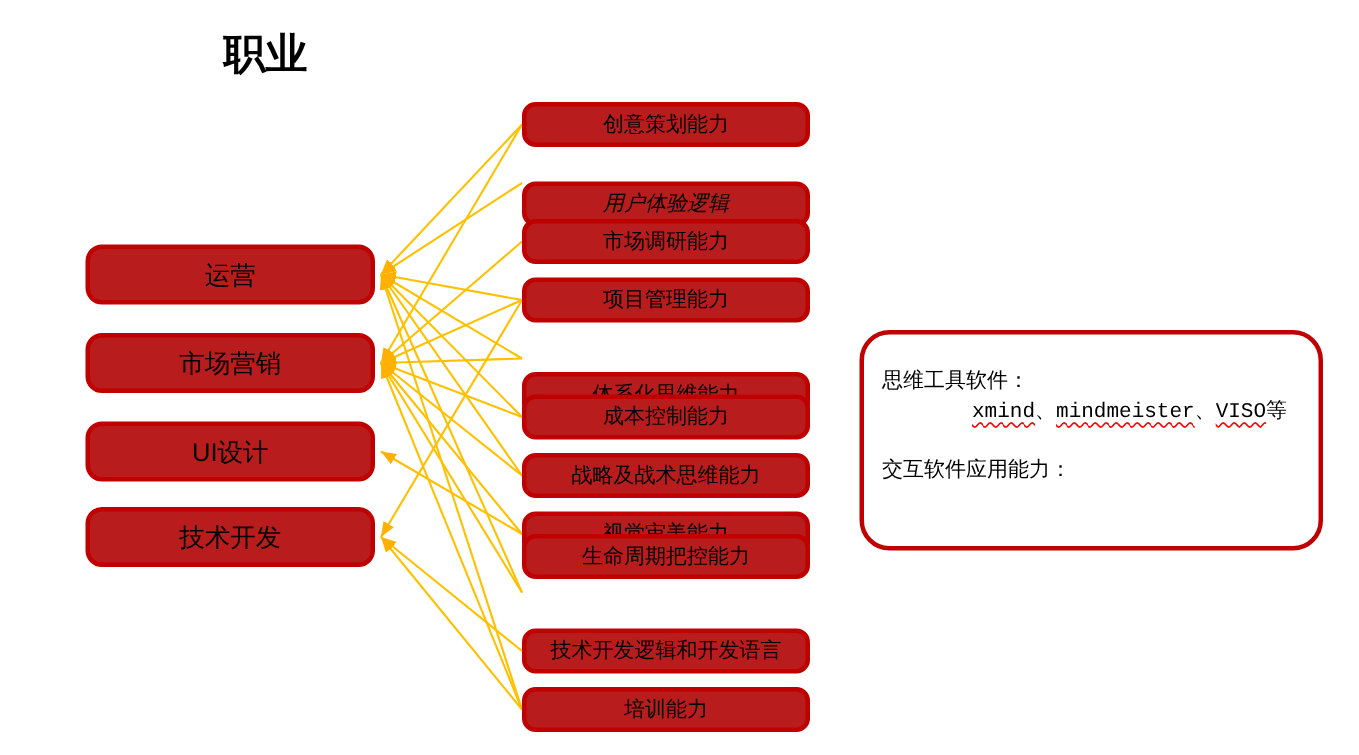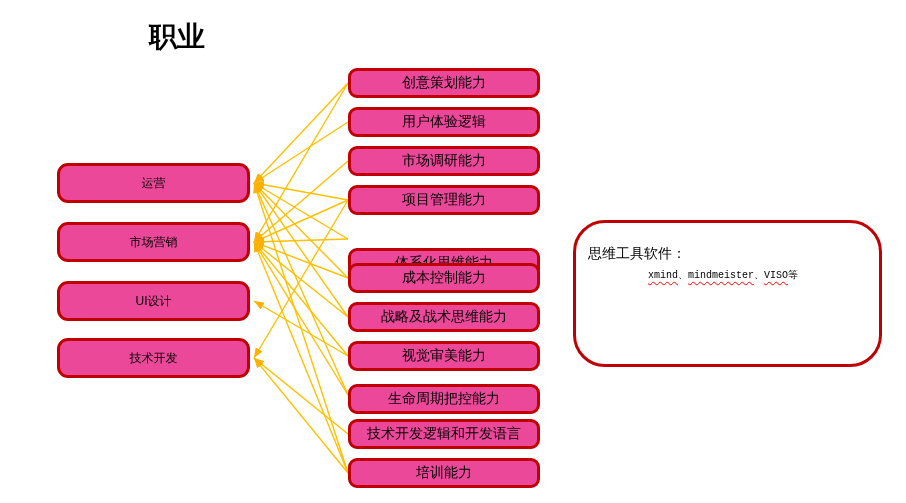--- a/index.html
+++ b/index.html
@@ -20,38 +20,38 @@
     font-size:28px;font-weight:bold;text-align:center;white-space:nowrap;
     transform:translateX(-50%);
     margin-left:24px;
   }
   #title-professions{left:153px;}
   #title-abilities{left:451px;}
   #title-skills{left:727px;top:172px;}
 
   .node{
     position:absolute;display:flex;align-items:center;justify-content:center;
-    background:#ec4899;border:3px solid var(--red);box-sizing:border-box;
+    background:#b91c1c;border:3px solid var(--red);box-sizing:border-box;
     text-align:center;white-space:nowrap;
   }
-  .prof-box{left:57px;width:193px;height:40px;border-radius:11px;font-size:12px;}
+  .prof-box{left:57px;width:193px;height:40px;border-radius:11px;font-size:17px;}
   .abil-box{left:348px;width:192px;height:30px;border-radius:9px;font-size:14px;}
 
   #connector-layer{position:absolute;left:0;top:0;width:906px;height:503px;pointer-events:none;}
   #connector-layer line{stroke:var(--gold);stroke-width:1.4;}
 
   #skills-panel{
     position:absolute;left:573px;top:220px;width:309px;height:147px;
-    border:3px solid var(--red);border-radius:32px;box-sizing:border-box;
+    border:3px solid var(--red);border-radius:20px;box-sizing:border-box;
     background:#fff;padding:22px 10px 10px 12px;
   }
   .skill-group{margin-bottom:20px;}
   .skill-label{font-size:14px;line-height:16px;}
   .skill-items{
-    margin:6px 0 0 60px;font-size:10px;line-height:17px;
+    margin:6px 0 0 60px;font-size:14px;line-height:17px;
     font-family:"Liberation Mono","DejaVu Sans Mono",monospace;white-space:nowrap;
   }
   .misspelled{
     text-decoration-line:underline;
     text-decoration-style:wavy;
     text-decoration-color:var(--squiggle);
     text-decoration-thickness:1px;
     text-underline-offset:3px;
     text-decoration-skip-ink:none;
   }
@@ -97,34 +97,35 @@
   </svg>
 
   <div id="professions-container">
       <div class="node prof-box" style="top: 163px;">运营</div>
       <div class="node prof-box" style="top: 222px;">市场营销</div>
       <div class="node prof-box" style="top: 281px;">UI设计</div>
       <div class="node prof-box" style="top: 338px;">技术开发</div>
     </div>
   <div id="abilities-container">
       <div class="node abil-box" style="top: 68px;">创意策划能力</div>
-      <div class="node abil-box" style="top: 107px;">用户体验逻辑</div>
+      <div class="node abil-box" style="top: 121px; font-style: italic;">用户体验逻辑</div>
       <div class="node abil-box" style="top: 146px;">市场调研能力</div>
       <div class="node abil-box" style="top: 185px;">项目管理能力</div>
       <div class="node abil-box" style="top: 224px; margin-top: 24px;">体系化思维能力</div>
       <div class="node abil-box" style="top: 263px;">成本控制能力</div>
       <div class="node abil-box" style="top: 302px;">战略及战术思维能力</div>
       <div class="node abil-box" style="top: 341px; text-align: center;">视觉审美能力</div>
-      <div class="node abil-box" style="top: 384px;">生命周期把控能力</div>
+      <div class="node abil-box" style="top: 356px;">生命周期把控能力</div>
       <div class="node abil-box" style="top: 419px;">技术开发逻辑和开发语言</div>
       <div class="node abil-box" style="top: 458px;">培训能力</div>
     </div>
 
   <div id="skills-panel">
     <div class="skill-group">
       <div class="skill-label">思维工具软件：</div>
       <div class="skill-items" id="skill-items-0"><span class="misspelled">xmind</span><span>、</span><span class="misspelled">mindmeister</span><span>、</span><span class="misspelled">VISO</span><span>等</span></div>
     </div>
     <div class="skill-group">
+      <div class="skill-label">交互软件应用能力：</div>
     </div>
   </div>
 
 </div>
 
 </body></html>

